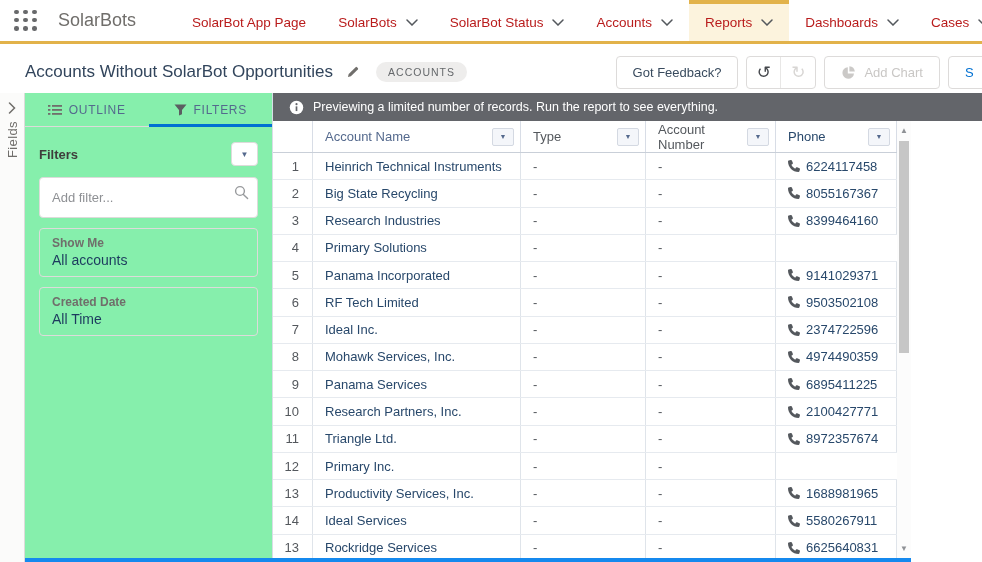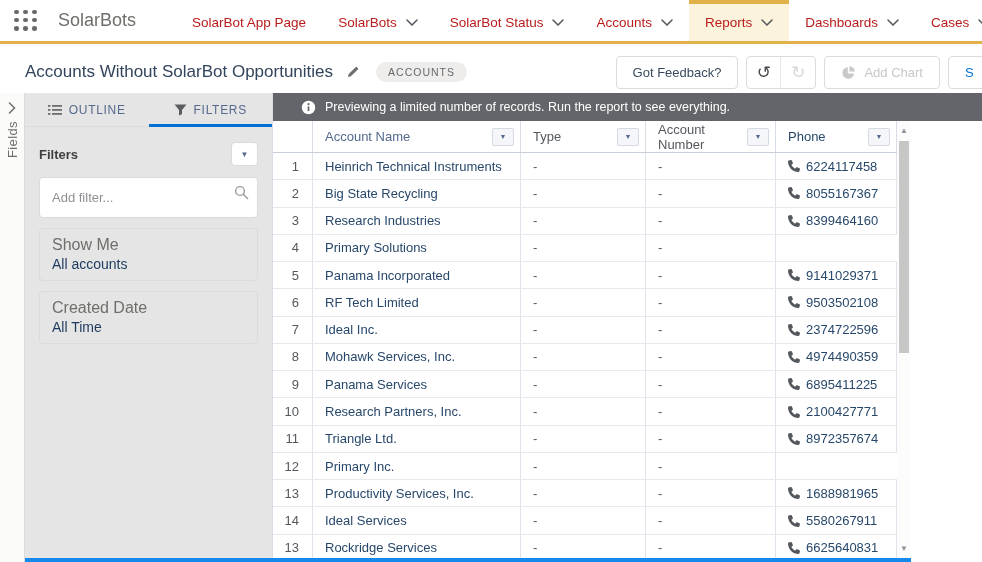--- a/index.html
+++ b/index.html
@@ -42,44 +42,44 @@
 
   
   .content { position:absolute; top:93px; left:0; right:0; bottom:0; }
 
   .fields-strip { position:absolute; left:0; top:0; bottom:0; width:25px; background:#fbfbfa;
                   border-right:1px solid #dddbda; display:flex; flex-direction:column;
                   align-items:center; padding-top:9px; gap:7px; cursor:pointer; }
   .fields-strip .vtext { writing-mode:vertical-rl; transform:rotate(180deg); font-size:13px;
                          color:#706e6b; letter-spacing:.4px; }
 
-  .left-panel { position:absolute; left:25px; top:0; bottom:0; width:248px; background:#e5e5e5;
+  .left-panel { position:absolute; left:25px; top:0; bottom:0; width:248px; background:#86efac;
                 border-right:1px solid #d8dde6; }
   .panel-tabs { display:flex; height:34px; border-bottom:1px solid #dddbda; }
   .ptab { flex:1; display:flex; align-items:center; justify-content:center; gap:7px; font-size:12px;
           letter-spacing:.7px; color:#54698d; cursor:pointer; position:relative; }
   .ptab.active::after { content:""; position:absolute; left:0; right:0; bottom:-1px; height:3px; background:#0070d2; }
   .filters-head { display:flex; align-items:center; justify-content:space-between; padding:15px 14px 11px; }
   .filters-title { font-size:13px; font-weight:700; color:#3e3e3c; }
   .dd-btn { width:27px; height:24px; border:1px solid #dddbda; border-radius:4px; background:#fff;
             display:flex; align-items:center; justify-content:center; color:#54698d; font-size:8px; cursor:pointer; }
   .add-filter { margin:0 14px; position:relative; }
   .add-filter input { width:100%; height:41px; border:1px solid #dddbda; border-radius:4px;
                       padding:0 30px 0 12px; font-size:13px; color:#3e3e3c; outline:none;
                       font-family:"Liberation Sans","DejaVu Sans",sans-serif; }
   .add-filter input::placeholder { color:#8e9094; }
   .add-filter .mag { position:absolute; right:9px; top:8px; }
   .fcard { margin:10px 14px 0; border:1px solid #dddbda; border-radius:4px; padding:7px 12px 8px; cursor:pointer; }
-  .flabel { font-size:16px; color:#706e6b; margin-bottom:2px; }
+  .flabel { font-size:12px; color:#706e6b; margin-bottom:2px;font-weight:bold; }
   .fvalue { font-size:14px; color:#1c3a5e; }
 
   
   .preview { position:absolute; left:273px; top:0; right:0; bottom:0; background:#fff; }
   .banner { height:28px; background:#63656a; color:#fff; display:flex; align-items:center; gap:9px;
-            padding:0 28px; font-size:12.5px; }
+            padding:0 16px; font-size:12.5px; }
   .grid { position:absolute; left:0; top:28px; width:624px; bottom:0; overflow:hidden; }
   .thead { display:flex; height:32px; border-bottom:1px solid #c9cfd8; background:#fff; }
   .th { display:flex; align-items:center; justify-content:space-between; font-size:13px; color:#54698d;
         padding:0 6px 0 12px; border-right:1px solid #d8dde6; cursor:pointer; }
   .th.c-num { padding:0; }
   .fbtn { width:22px; height:18px; background:#f4f6fa; border:1px solid #d4d9e2; border-radius:2px;
           display:flex; align-items:center; justify-content:center; color:#54698d; font-size:7px;
           cursor:pointer; flex:none; }
   .trow { display:flex; height:27.27px; border-bottom:1px solid #e6eaef; }
   .td { display:flex; align-items:center; font-size:13px; color:#28486b; padding:0 12px;

